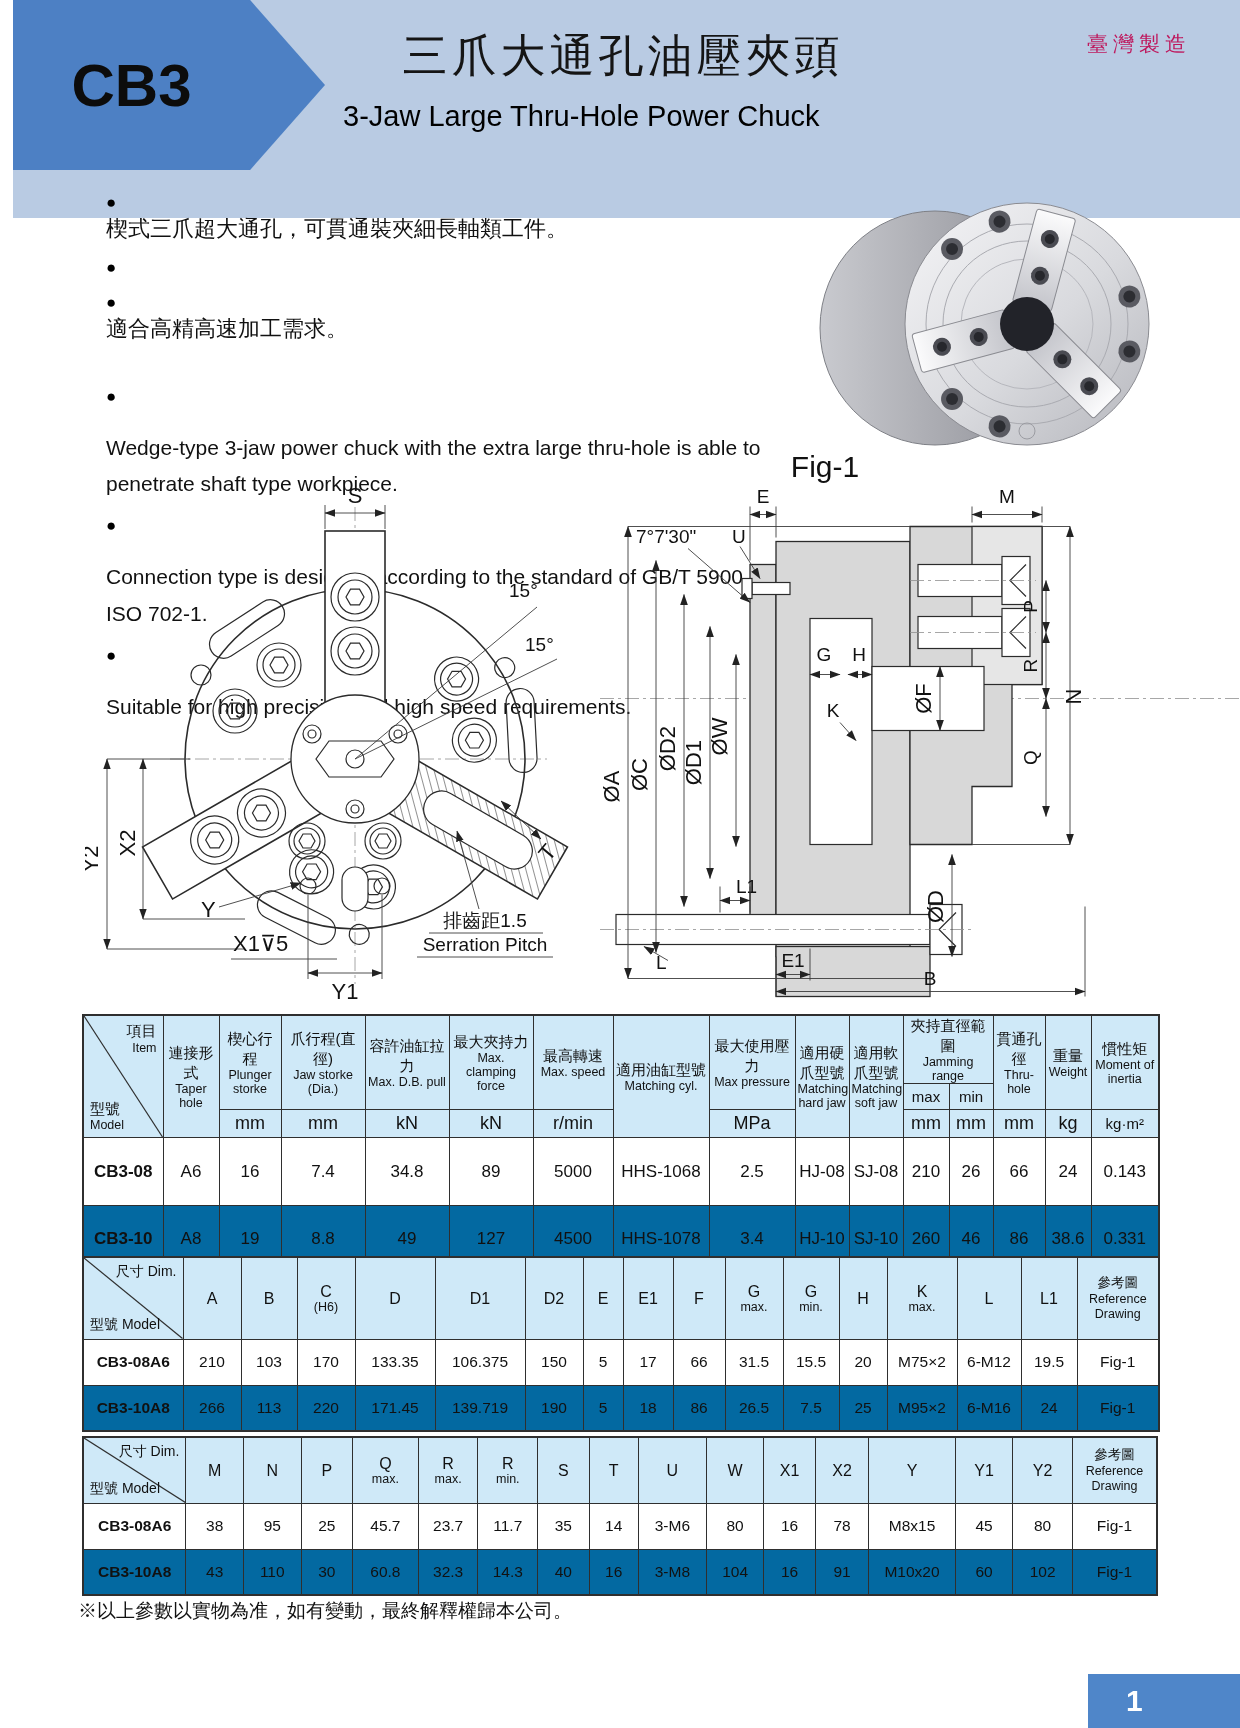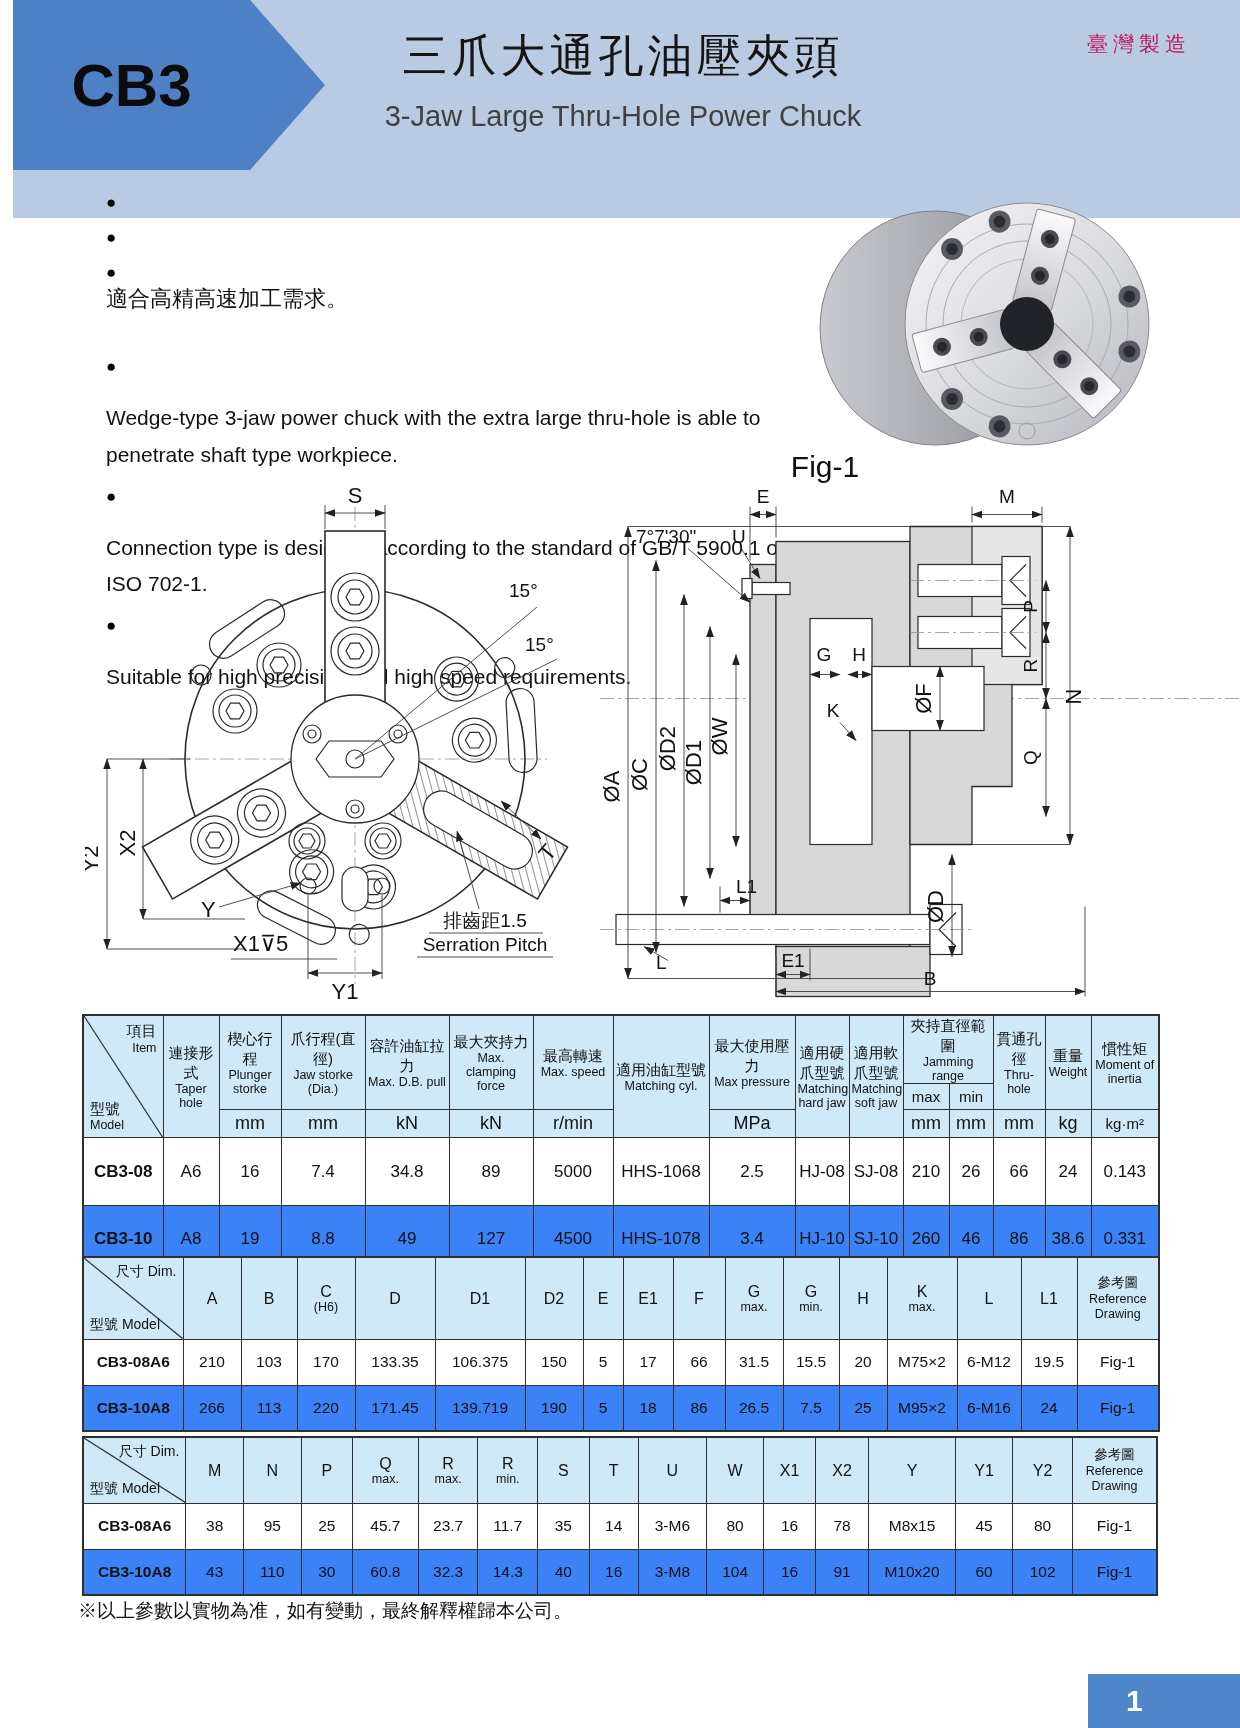--- a/index.html
+++ b/index.html
@@ -6,22 +6,22 @@
   .page{position:relative;width:1240px;height:1728px;background:#fff;margin:0 auto;
         font-family:"Liberation Sans", sans-serif;color:#111;overflow:hidden;}
   
   .banner{position:absolute;left:13px;top:0;width:1240px;height:218px;background:#b9cbe3;}
   .arrow{position:absolute;left:0;top:0;width:312px;height:170px;background:#4d80c4;
          clip-path:polygon(0 0,76% 0,100% 50%,76% 100%,0 100%);}
   .model-big{position:absolute;left:0;top:0;width:237px;height:170px;display:flex;
              align-items:center;justify-content:center;font-size:60px;font-weight:600;color:#0c0c0c;}
   .title-zh{position:absolute;left:330px;top:26px;width:560px;text-align:center;
             font-size:45px;letter-spacing:4px;color:#151515;}
-  .title-en{position:absolute;left:330px;top:100px;width:560px;text-align:center;
-            font-size:29px;color:#404040;}
+  .title-en{position:absolute;left:330px;top:100px;width:560px;
+            font-size:29px;color:#000000;}
   .origin{position:absolute;right:62px;top:30px;font-size:21px;letter-spacing:5px;color:#be185d;}
   
   .features{position:absolute;left:106px;top:192px;width:700px;}
   .feat{display:flex;align-items:flex-start;margin-bottom:13px;}
   .feat .bullet{font-size:17px;margin-right:15px;margin-top:3px;color:#000;}
   .feat.zh .txt{font-size:22px;line-height:1.35;}
   .feat.en .txt{font-size:21px;line-height:1.75;margin-top:24px;}
   .feat-gap{height:30px;}
   
   .photo{position:absolute;left:795px;top:188px;width:435px;height:275px;}
@@ -42,21 +42,21 @@
   
   table.spec{border-collapse:collapse;table-layout:fixed;position:absolute;background:#fff;border:2px solid #2f2f2f;}
   table.spec td{border:1px solid #2f2f2f;text-align:center;vertical-align:middle;padding:0 2px;overflow:hidden;}
   tr.hd td{background:#cfe9f8;}
   .zh{display:block;font-size:15px;line-height:1.3;}
   .en{display:block;font-size:12.5px;line-height:1.12;}
   tr.urow td{font-size:18px;margin-left:6px;}
   tr.vrow{height:68px;}
   tr.vrow td{font-size:17px;}
   tr.vrow .mcell{font-weight:bold;}
-  tr.green td{background:#3b82f6;}
+  tr.green td{background:#0369a1;}
   .corner{position:relative;}
   .corner svg{position:absolute;left:0;top:0;width:100%;height:100%;}
   .ctr{position:absolute;top:5px;right:6px;text-align:right;font-size:14px;line-height:1.25;}
   .cbl{position:absolute;bottom:5px;left:6px;text-align:left;font-size:14px;line-height:1.25;}
   .cl1{display:block;font-size:16px;line-height:1.2;}
   .cl2{display:block;font-size:12.5px;line-height:1.1;}
   .refzh{display:block;font-size:13.5px;line-height:1.25;}
   .refen{display:block;font-size:12.5px;line-height:1.15;}
   #t1{left:82px;top:1014px;width:1076px;}
   #t2{left:82px;top:1256px;width:1076px;}
@@ -79,20 +79,21 @@
     <div class="arrow"></div>
     <div class="model-big">CB3</div>
     <div class="title-zh">三爪大通孔油壓夾頭</div>
     <div class="title-en">3-Jaw Large Thru-Hole Power Chuck</div>
     <div class="origin">臺灣製造</div>
   </div>
 
   <div class="features">
     <div class="feat zh">
       <span class="bullet">●</span>
+      <div class="txt">楔式三爪超大通孔，可貫通裝夾細長軸類工件。</div>
     </div>
     <div class="feat zh">
       <span class="bullet">●</span>
     </div>
     <div class="feat zh">
       <span class="bullet">●</span>
       <div class="txt">適合高精高速加工需求。</div>
     </div>
     <div class="feat-gap"></div>
     <div class="feat en">

